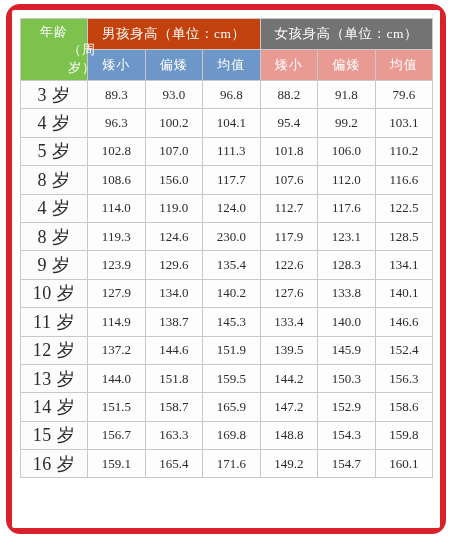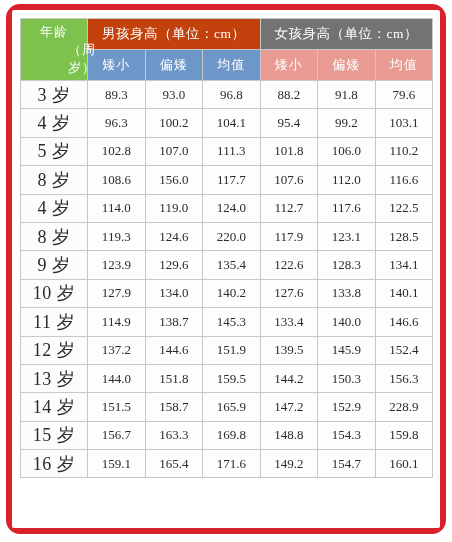--- a/index.html
+++ b/index.html
@@ -200,21 +200,21 @@
               <td class="val-cell">119.0</td>
               <td class="val-cell">124.0</td>
               <td class="val-cell">112.7</td>
               <td class="val-cell">117.6</td>
               <td class="val-cell">122.5</td>
             </tr>
             <tr>
               <td class="age-cell">8 岁</td>
               <td class="val-cell">119.3</td>
               <td class="val-cell">124.6</td>
-              <td class="val-cell">220.0</td>
+              <td class="val-cell">230.0</td>
               <td class="val-cell">117.9</td>
               <td class="val-cell">123.1</td>
               <td class="val-cell">128.5</td>
             </tr>
             <tr>
               <td class="age-cell">9 岁</td>
               <td class="val-cell">123.9</td>
               <td class="val-cell">129.6</td>
               <td class="val-cell">135.4</td>
               <td class="val-cell">122.6</td>
@@ -257,21 +257,21 @@
               <td class="val-cell">150.3</td>
               <td class="val-cell">156.3</td>
             </tr>
             <tr>
               <td class="age-cell">14 岁</td>
               <td class="val-cell">151.5</td>
               <td class="val-cell">158.7</td>
               <td class="val-cell">165.9</td>
               <td class="val-cell">147.2</td>
               <td class="val-cell">152.9</td>
-              <td class="val-cell">228.9</td>
+              <td class="val-cell">158.6</td>
             </tr>
             <tr>
               <td class="age-cell">15 岁</td>
               <td class="val-cell">156.7</td>
               <td class="val-cell">163.3</td>
               <td class="val-cell">169.8</td>
               <td class="val-cell">148.8</td>
               <td class="val-cell">154.3</td>
               <td class="val-cell">159.8</td>
             </tr>

